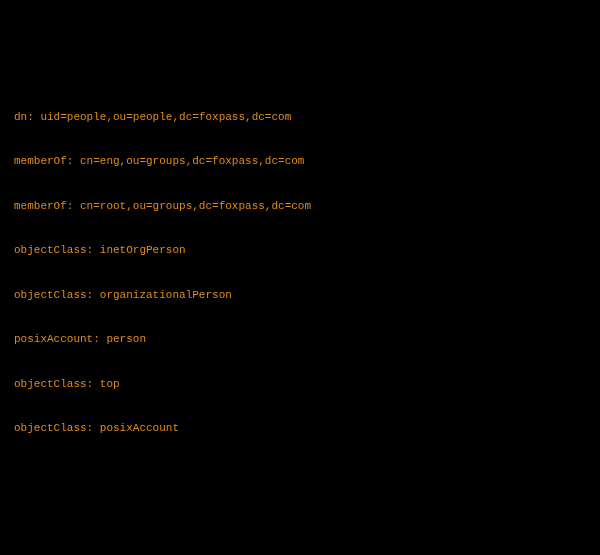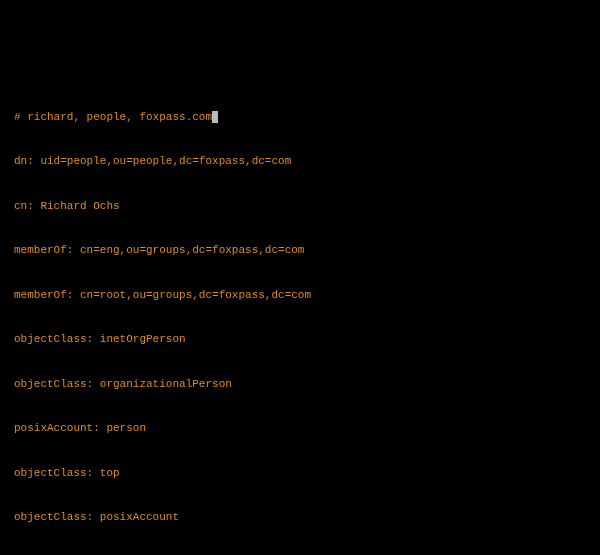--- a/index.html
+++ b/index.html
@@ -32,23 +32,21 @@
       vertical-align: text-bottom;
     }
     .line {
       display: block;
     }
   </style>
 </head>
 <body>
 
 <div class="terminal-output">
-  <span class="line"><span class="comment"># richard, people, foxpass.com</span><span class="cursor"></span></span>
   <span class="line">dn: uid=people,ou=people,dc=foxpass,dc=com</span>
-  <span class="line">cn: Richard Ochs</span>
   <span class="line">memberOf: cn=eng,ou=groups,dc=foxpass,dc=com</span>
   <span class="line">memberOf: cn=root,ou=groups,dc=foxpass,dc=com</span>
   <span class="line">objectClass: inetOrgPerson</span>
   <span class="line">objectClass: organizationalPerson</span>
   <span class="line">posixAccount: person</span>
   <span class="line">objectClass: top</span>
   <span class="line">objectClass: posixAccount</span>
   
   
   

